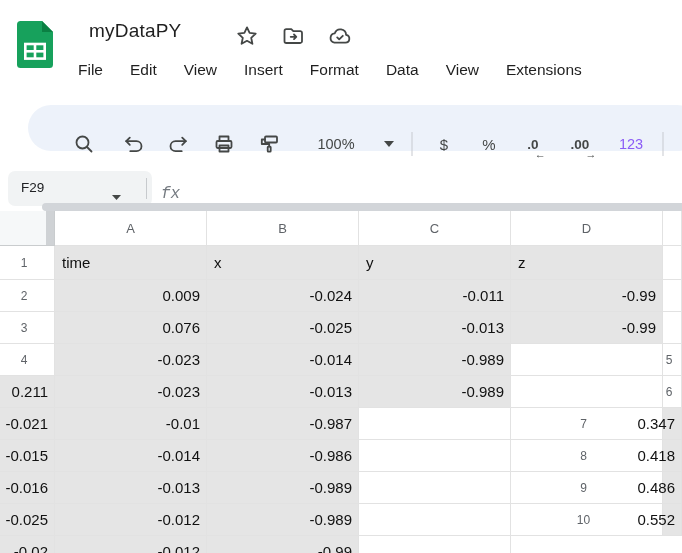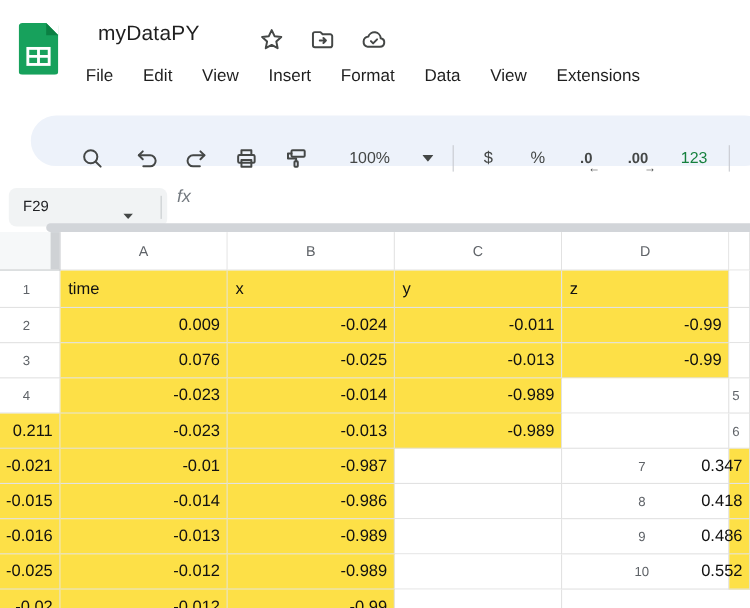--- a/index.html
+++ b/index.html
@@ -42,36 +42,36 @@
   .tb-zoom   { left: 308px; font-size: 14.5px; color: #444746; }
   .tb-zoomcaret { left: 361px; }
   .tb-div1 { left: 384px; } .tb-div2 { left: 635px; }
   .tb-divider { width: 1px; height: 24px; background: #c7cacf; transform: translate(-50%,-50%); cursor: default; }
   .tb-dollar { left: 416px; font-size: 15px; color: #444746; }
   .tb-percent { left: 461px; font-size: 15px; color: #444746; }
   .tb-dec { font-size: 13.5px; font-weight: 700; color: #444746; position: absolute; }
   .tb-dec0  { left: 505px; } .tb-dec00 { left: 552px; }
   .dec-wrap { position: relative; }
   .dec-arrow { position: absolute; font-weight: 400; font-size: 11px; right: -7px; bottom: -8px; }
-  .tb-123 { left: 603px; font-size: 14.5px; color: #15803d; }
+  .tb-123 { left: 603px; font-size: 14.5px; color: #8b5cf6; }
   
   .namebox {
     position: absolute; left: 8px; top: 171px; width: 144px; height: 35px;
     background: #f1f3f4; border-radius: 7px; cursor: pointer;
   }
   .namebox-value {
     position: absolute; left: 13px; top: 9px; font-size: 13.5px; color: #202124;
   }
   .namebox-caret { position: absolute; left: 104px; top: 15px; }
   .fbar-divider {
     position: absolute; left: 146px; top: 178px; width: 1px; height: 21px; background: #c7cacd;
   }
   .fx-label {
-    position: absolute; left: 161px; top: 171px;
-    font-family: Liberation Sans, sans-serif; font-style: italic;
+    position: absolute; left: 161px; top: 185px;
+    font-family: Liberation Mono, monospace; font-style: italic;
     font-size: 16px; color: #747a80;
   }
   .formula-input { position: absolute; left: 185px; top: 171px; width: 490px; height: 35px; cursor: text; }
   
   .grid-strip {
     position: absolute; left: 42px; top: 203px; width: 640px; height: 8px;
     background: #d2d5d9; border-radius: 5px 0 0 5px;
   }
   
   .grid {
@@ -92,21 +92,21 @@
   .ch {
     display: flex; align-items: center; justify-content: center;
     font-size: 13px; color: #5f6368; background: #fff; cursor: pointer;
   }
   .rh {
     display: flex; align-items: center; justify-content: center;
     font-size: 12px; color: #5f6368; cursor: pointer; padding-right: 6px;
   }
   .cell {
     display: flex; align-items: center; justify-content: flex-end;
-    padding-right: 6px; cursor: cell; background: #fde047;
+    padding-right: 6px; cursor: cell; background: #e5e5e5;
   }
   .cell.text { justify-content: flex-start; padding-left: 7px; }
   .ecell { background: #fff; }
   .ic { stroke: #444746; fill: none; stroke-width: 1.8; stroke-linecap: round; stroke-linejoin: round; }
 </style>
 </head>
 <body>
 
 <div class="logo">
   <svg width="36" height="47" viewBox="0 0 36 47">

